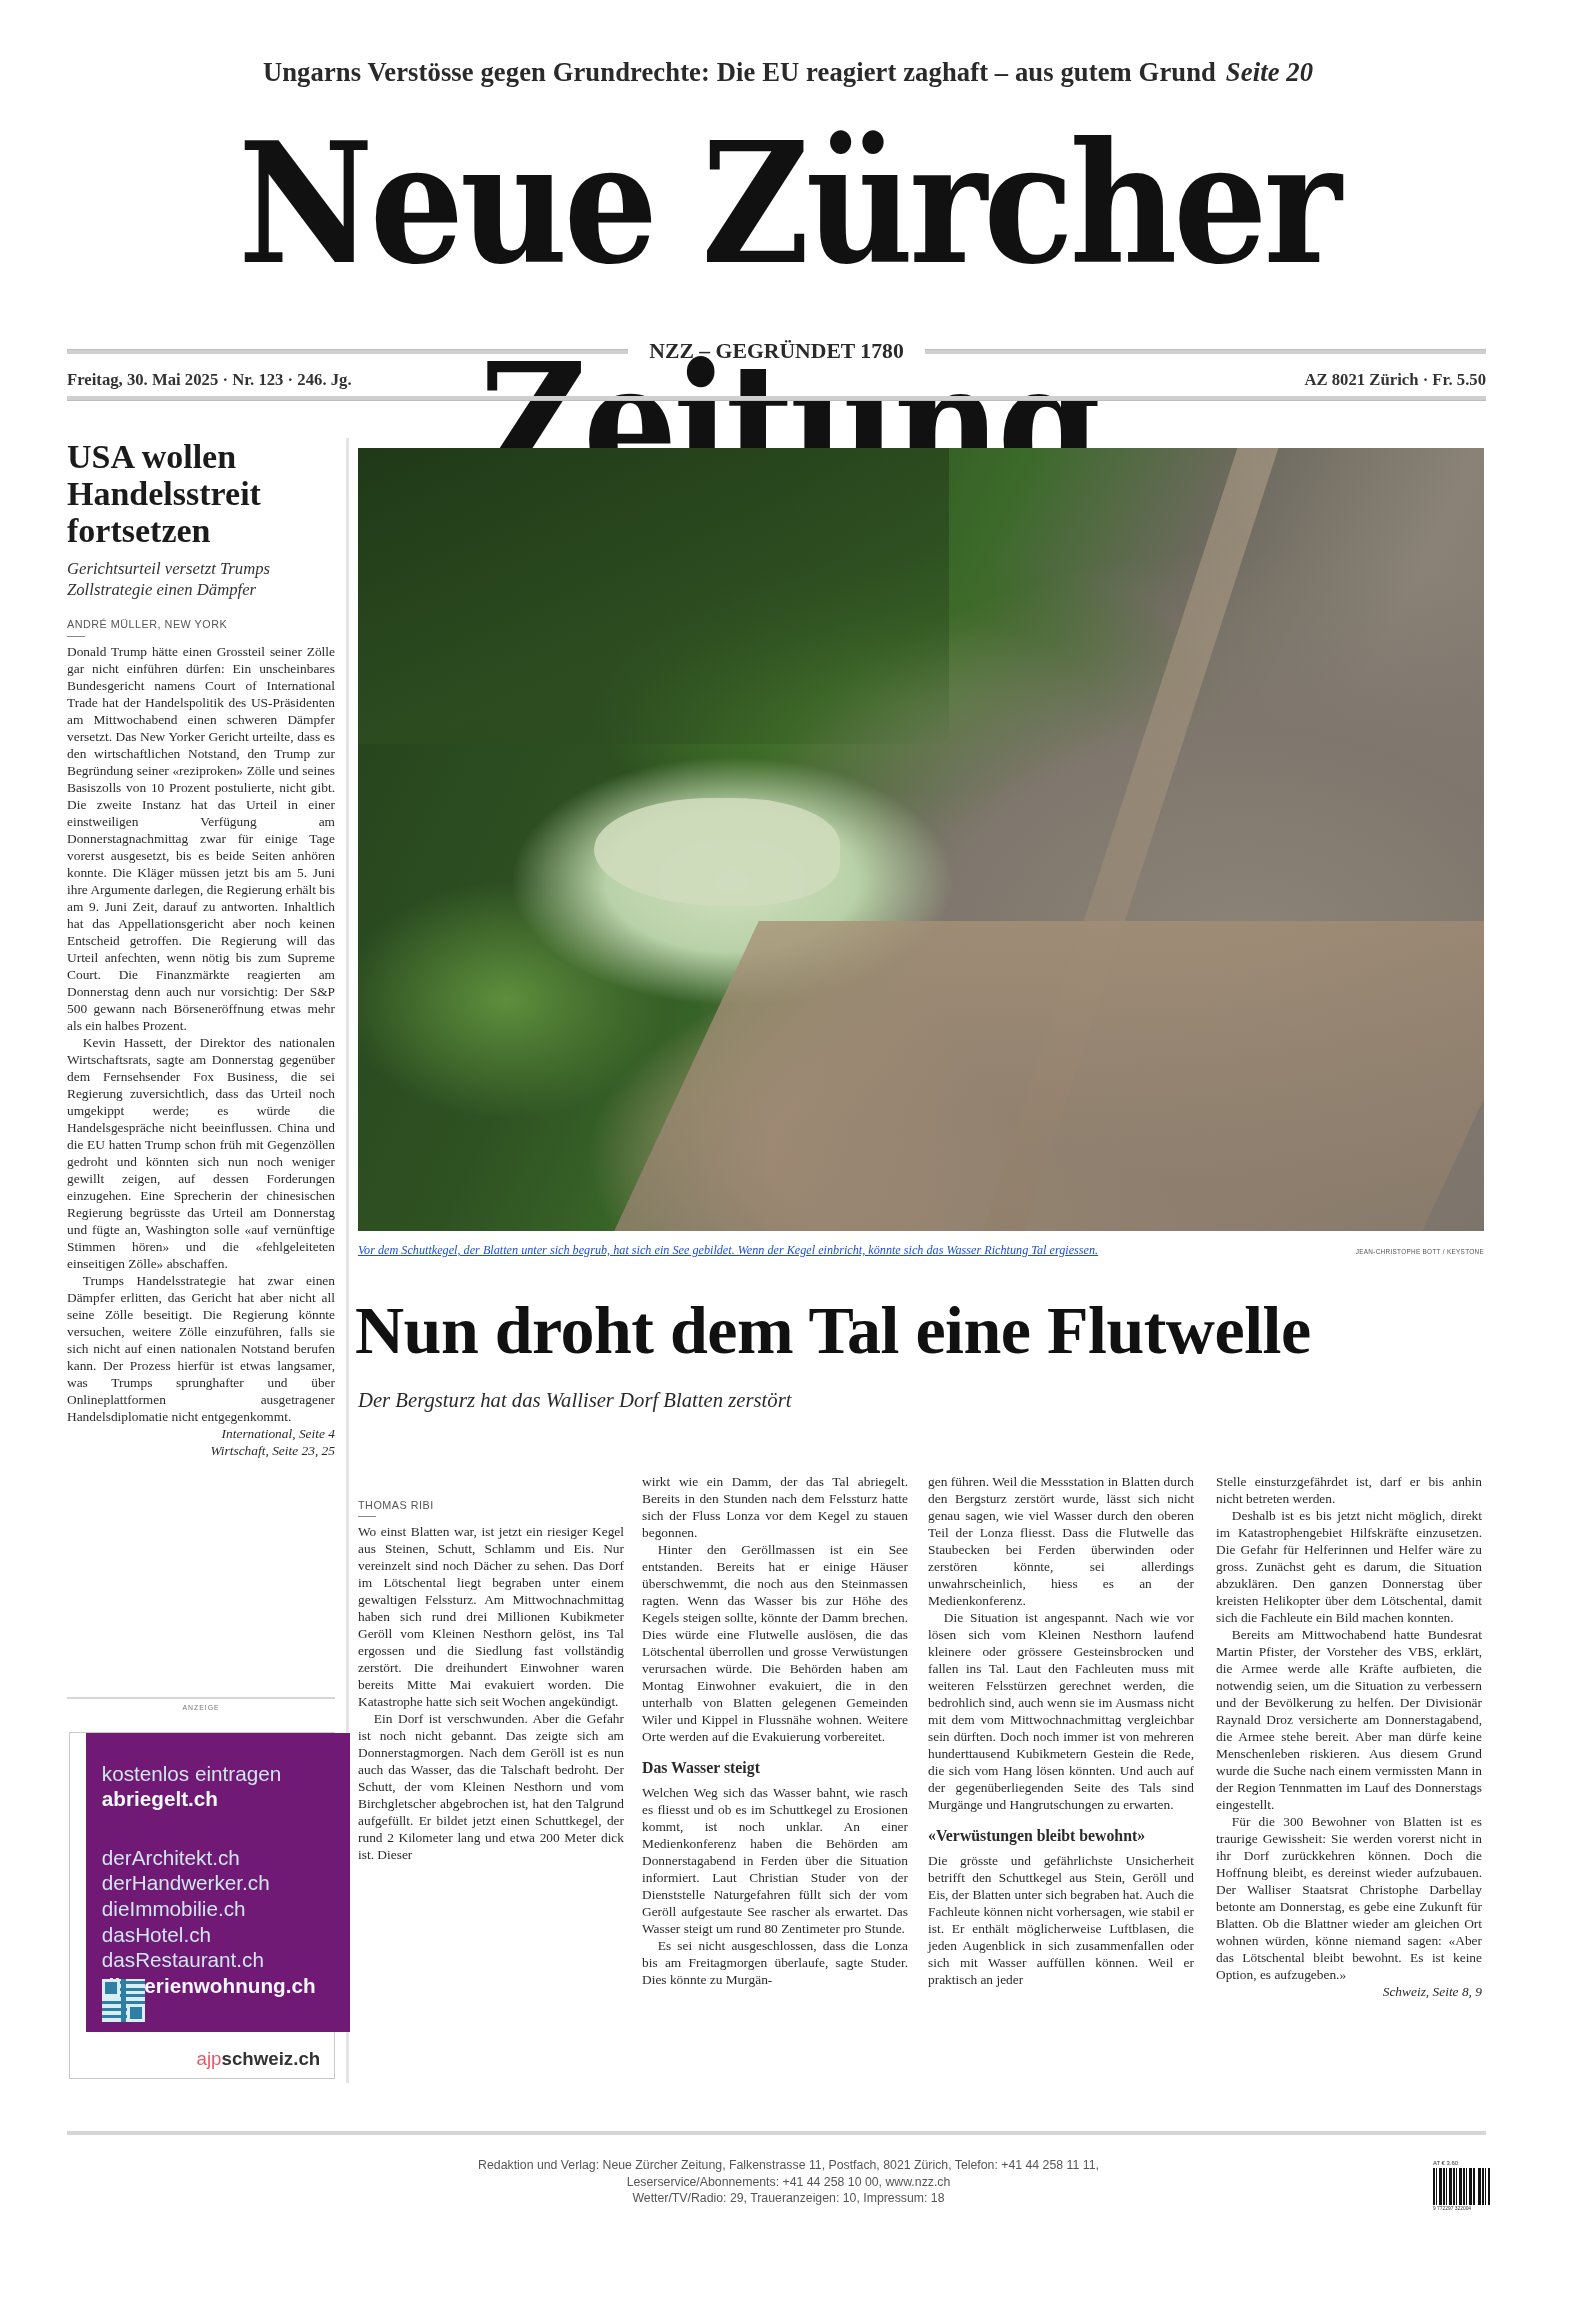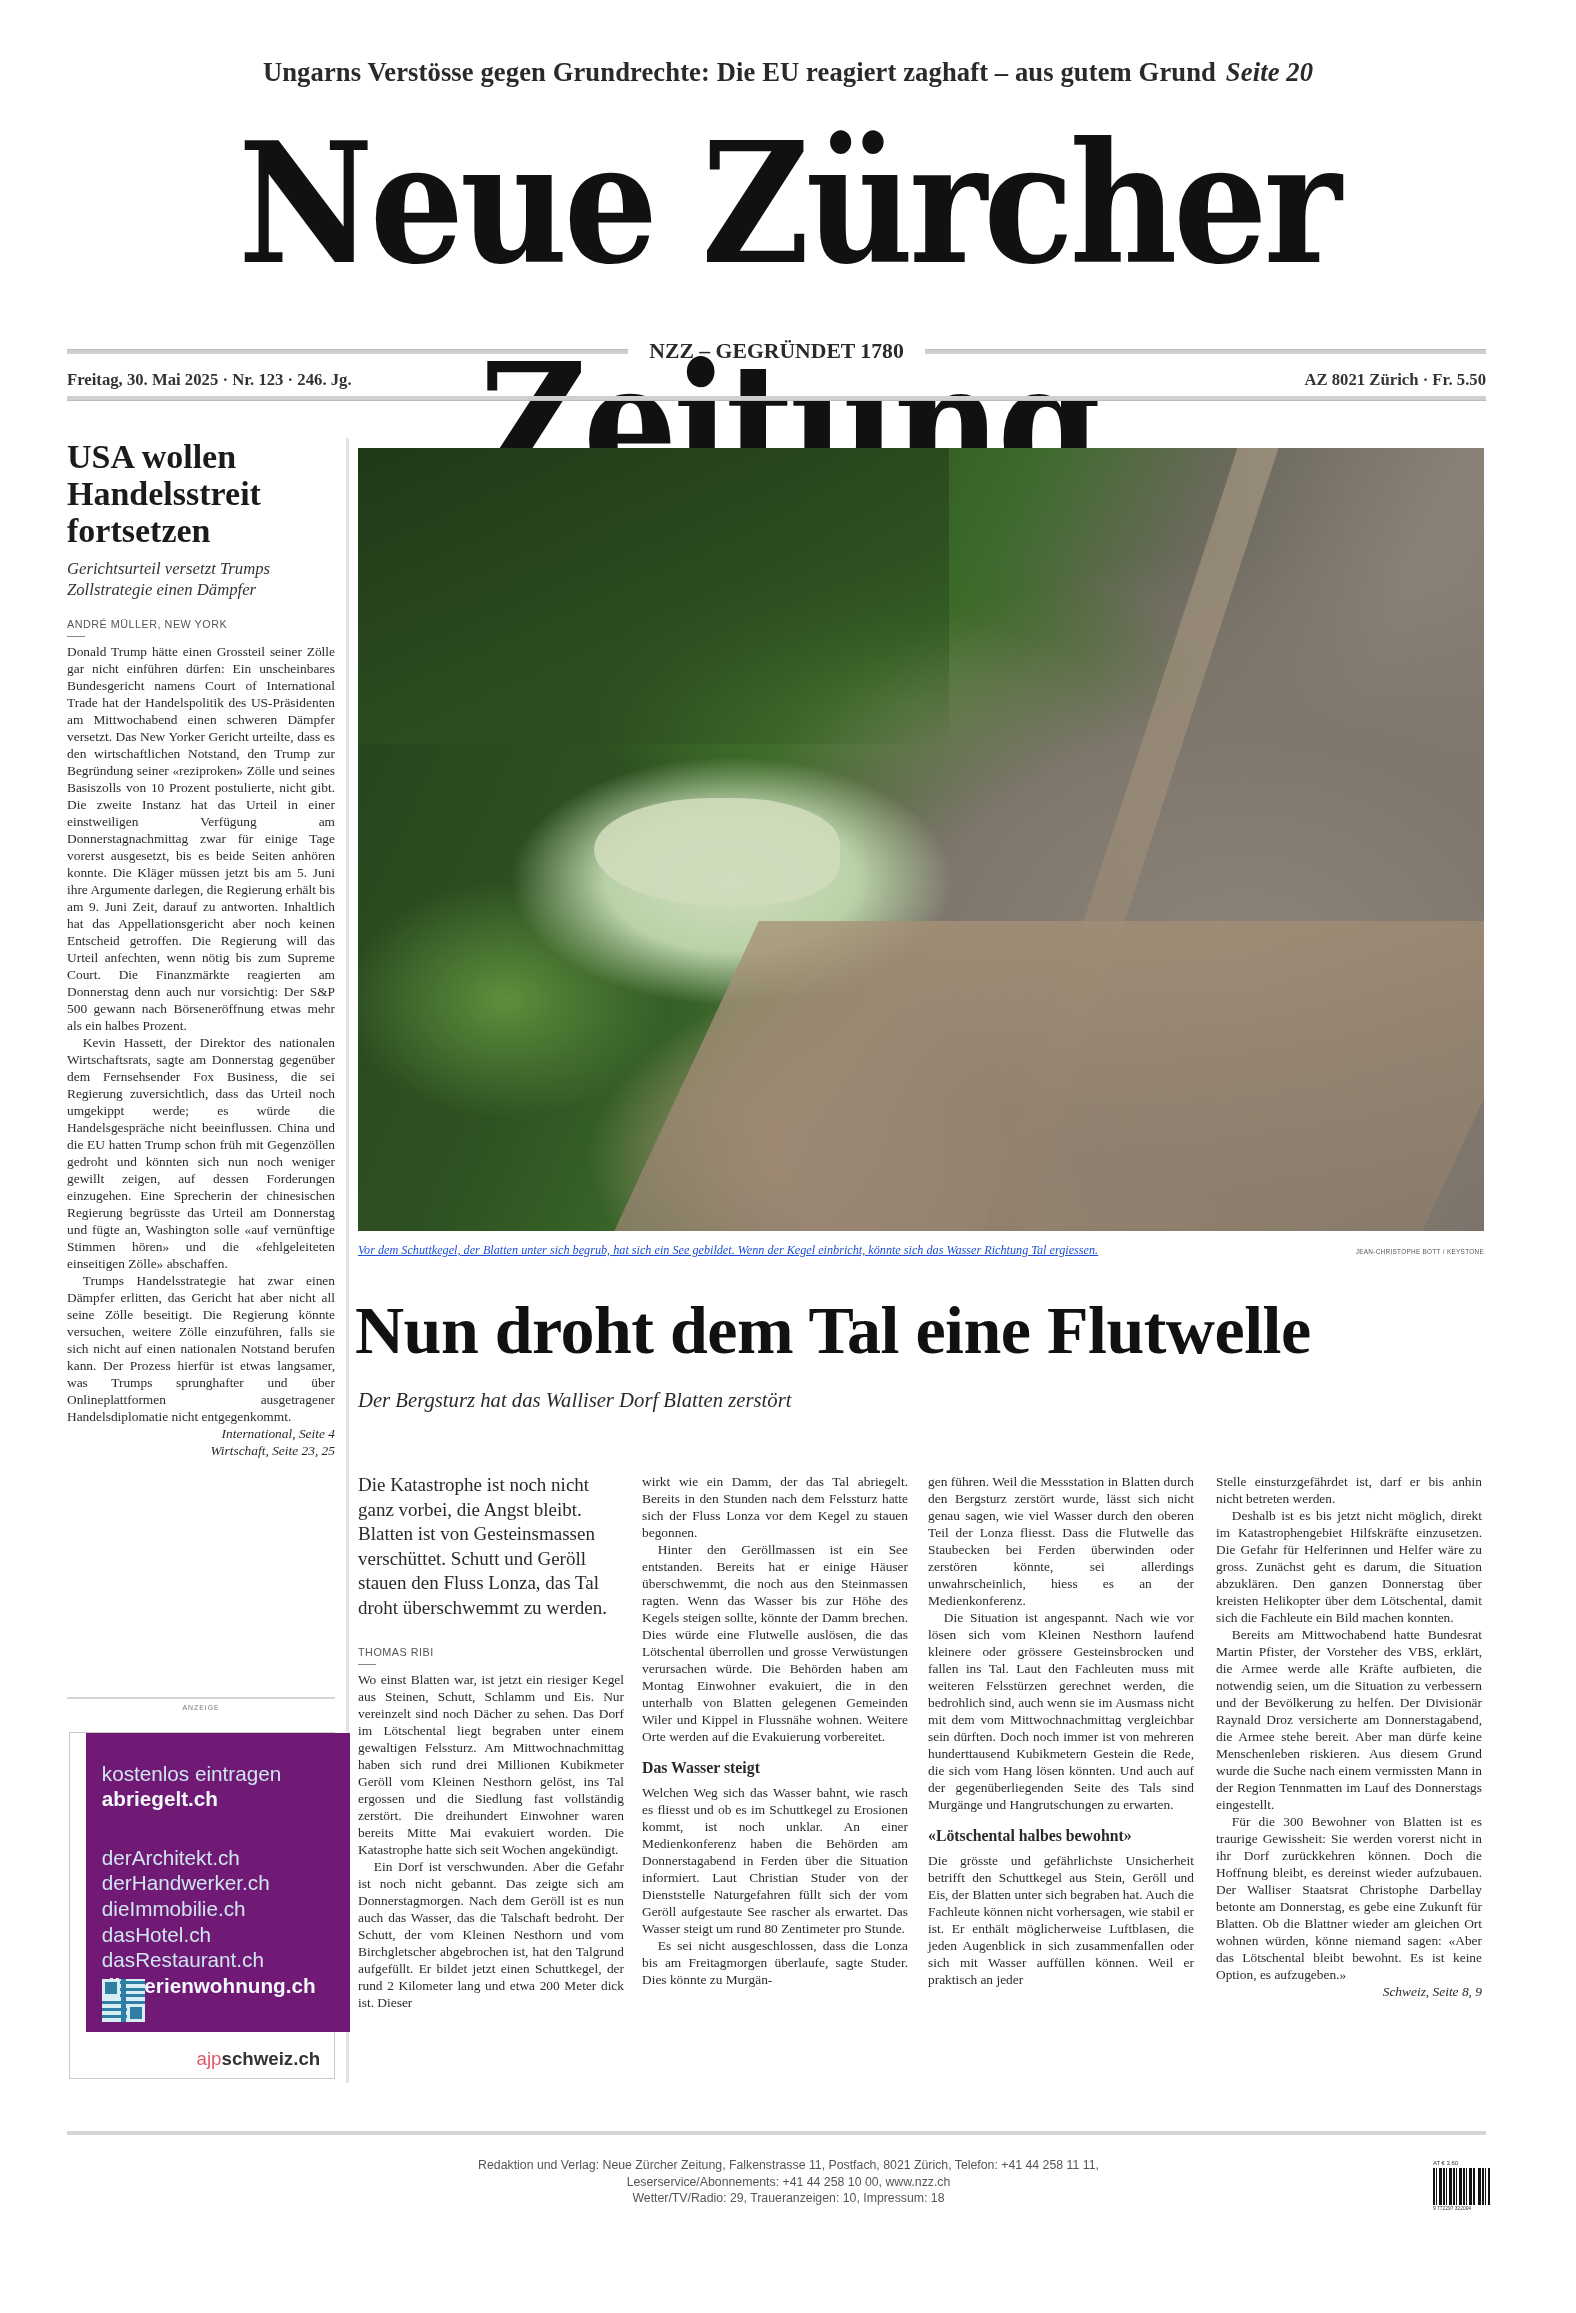--- a/index.html
+++ b/index.html
@@ -150,41 +150,40 @@
 </div>
 <div class="abs caption">
   <span class="text">Vor dem Schuttkegel, der Blatten unter sich begrub, hat sich ein See gebildet. Wenn der Kegel einbricht, könnte sich das Wasser Richtung Tal ergiessen.</span>
   <span class="credit">JEAN-CHRISTOPHE BOTT / KEYSTONE</span>
 </div>
 
 <h1 class="abs headline">Nun droht dem Tal eine Flutwelle</h1>
 <div class="abs dek">Der Bergsturz hat das Walliser Dorf Blatten zerstört</div>
 
 <div class="col col1">
-  <div class="lede">Die Katastrophe ist noch nicht ganz vorbei, die Angst bleibt. Blatten ist von Gesteinsmassen verschüttet. Schutt und Geröll stauen den Fluss Lonza, das Tal droht überschwemmt zu werden.</div>
   <div class="byline">Thomas Ribi</div>
   <div class="byline-rule"></div>
   <div class="body-text">
     <p>Wo einst Blatten war, ist jetzt ein riesiger Kegel aus Steinen, Schutt, Schlamm und Eis. Nur vereinzelt sind noch Dächer zu sehen. Das Dorf im Lötschental liegt begraben unter einem gewaltigen Felssturz. Am Mittwochnachmittag haben sich rund drei Millionen Kubikmeter Geröll vom Kleinen Nesthorn gelöst, ins Tal ergossen und die Siedlung fast vollständig zerstört. Die dreihundert Einwohner waren bereits Mitte Mai evakuiert worden. Die Katastrophe hatte sich seit Wochen angekündigt.</p>
     <p>Ein Dorf ist verschwunden. Aber die Gefahr ist noch nicht gebannt. Das zeigte sich am Donnerstagmorgen. Nach dem Geröll ist es nun auch das Wasser, das die Talschaft bedroht. Der Schutt, der vom Kleinen Nesthorn und vom Birchgletscher abgebrochen ist, hat den Talgrund aufgefüllt. Er bildet jetzt einen Schuttkegel, der rund 2 Kilometer lang und etwa 200 Meter dick ist. Dieser</p>
   </div>
 </div>
 
 <div class="col col2 body-text">
   <p>wirkt wie ein Damm, der das Tal abriegelt. Bereits in den Stunden nach dem Felssturz hatte sich der Fluss Lonza vor dem Kegel zu stauen begonnen.</p>
   <p>Hinter den Geröllmassen ist ein See entstanden. Bereits hat er einige Häuser überschwemmt, die noch aus den Steinmassen ragten. Wenn das Wasser bis zur Höhe des Kegels steigen sollte, könnte der Damm brechen. Dies würde eine Flutwelle auslösen, die das Lötschental überrollen und grosse Verwüstungen verursachen würde. Die Behörden haben am Montag Einwohner evakuiert, die in den unterhalb von Blatten gelegenen Gemeinden Wiler und Kippel in Flussnähe wohnen. Weitere Orte werden auf die Evakuierung vorbereitet.</p>
   <div class="subhead">Das Wasser steigt</div>
   <p style="text-indent:0">Welchen Weg sich das Wasser bahnt, wie rasch es fliesst und ob es im Schuttkegel zu Erosionen kommt, ist noch unklar. An einer Medienkonferenz haben die Behörden am Donnerstagabend in Ferden über die Situation informiert. Laut Christian Studer von der Dienststelle Naturgefahren füllt sich der vom Geröll aufgestaute See rascher als erwartet. Das Wasser steigt um rund 80 Zentimeter pro Stunde.</p>
   <p>Es sei nicht ausgeschlossen, dass die Lonza bis am Freitagmorgen überlaufe, sagte Studer. Dies könnte zu Murgän-</p>
 </div>
 
 <div class="col col3 body-text">
   <p>gen führen. Weil die Messstation in Blatten durch den Bergsturz zerstört wurde, lässt sich nicht genau sagen, wie viel Wasser durch den oberen Teil der Lonza fliesst. Dass die Flutwelle das Staubecken bei Ferden überwinden oder zerstören könnte, sei allerdings unwahrscheinlich, hiess es an der Medienkonferenz.</p>
   <p>Die Situation ist angespannt. Nach wie vor lösen sich vom Kleinen Nesthorn laufend kleinere oder grössere Gesteinsbrocken und fallen ins Tal. Laut den Fachleuten muss mit weiteren Felsstürzen gerechnet werden, die bedrohlich sind, auch wenn sie im Ausmass nicht mit dem vom Mittwochnachmittag vergleichbar sein dürften. Doch noch immer ist von mehreren hunderttausend Kubikmetern Gestein die Rede, die sich vom Hang lösen könnten. Und auch auf der gegenüberliegenden Seite des Tals sind Murgänge und Hangrutschungen zu erwarten.</p>
-  <div class="subhead">«Lötschental halbes bewohnt»</div>
+  <div class="subhead">«Verwüstungen bleibt bewohnt»</div>
   <p style="text-indent:0">Die grösste und gefährlichste Unsicherheit betrifft den Schuttkegel aus Stein, Geröll und Eis, der Blatten unter sich begraben hat. Auch die Fachleute können nicht vorhersagen, wie stabil er ist. Er enthält möglicherweise Luftblasen, die jeden Augenblick in sich zusammenfallen oder sich mit Wasser auffüllen können. Weil er praktisch an jeder</p>
 </div>
 
 <div class="col col4">
   <div class="body-text">
     <p>Stelle einsturzgefährdet ist, darf er bis anhin nicht betreten werden.</p>
     <p>Deshalb ist es bis jetzt nicht möglich, direkt im Katastrophengebiet Hilfskräfte einzusetzen. Die Gefahr für Helferinnen und Helfer wäre zu gross. Zunächst geht es darum, die Situation abzuklären. Den ganzen Donnerstag über kreisten Helikopter über dem Lötschental, damit sich die Fachleute ein Bild machen konnten.</p>
     <p>Bereits am Mittwochabend hatte Bundesrat Martin Pfister, der Vorsteher des VBS, erklärt, die Armee werde alle Kräfte aufbieten, die notwendig seien, um die Situation zu verbessern und der Bevölkerung zu helfen. Der Divisionär Raynald Droz versicherte am Donnerstagabend, die Armee stehe bereit. Aber man dürfe keine Menschenleben riskieren. Aus diesem Grund wurde die Suche nach einem vermissten Mann in der Region Tennmatten im Lauf des Donnerstags eingestellt.</p>
     <p>Für die 300 Bewohner von Blatten ist es traurige Gewissheit: Sie werden vorerst nicht in ihr Dorf zurückkehren können. Doch die Hoffnung bleibt, es dereinst wieder aufzubauen. Der Walliser Staatsrat Christophe Darbellay betonte am Donnerstag, es gebe eine Zukunft für Blatten. Ob die Blattner wieder am gleichen Ort wohnen würden, könne niemand sagen: «Aber das Lötschental bleibt bewohnt. Es ist keine Option, es aufzugeben.»</p>
   </div>

